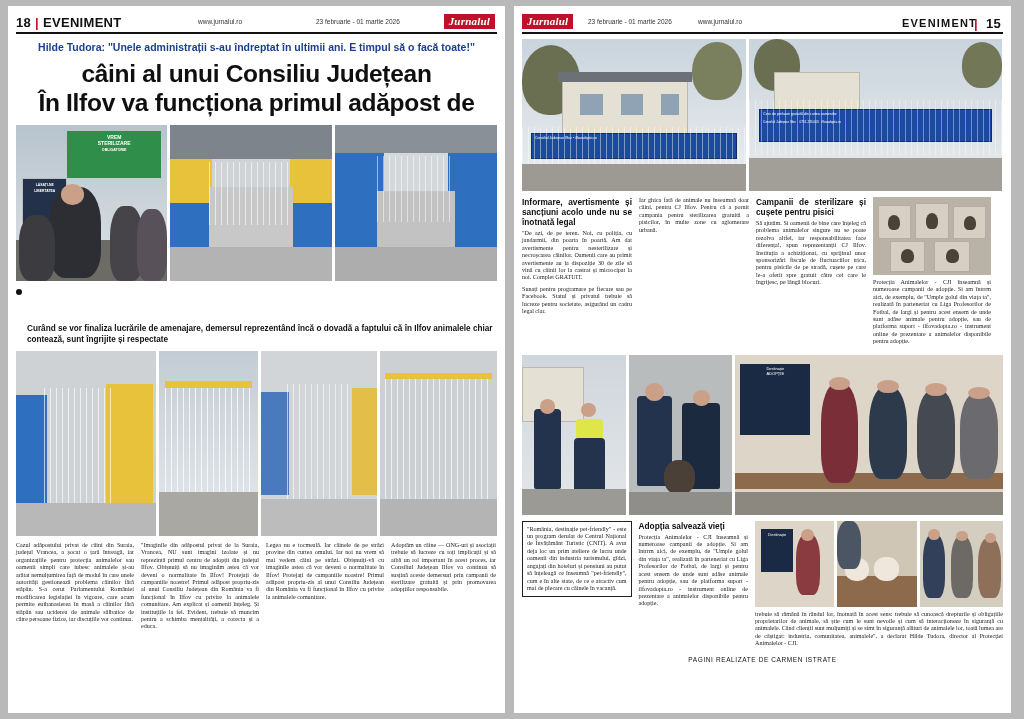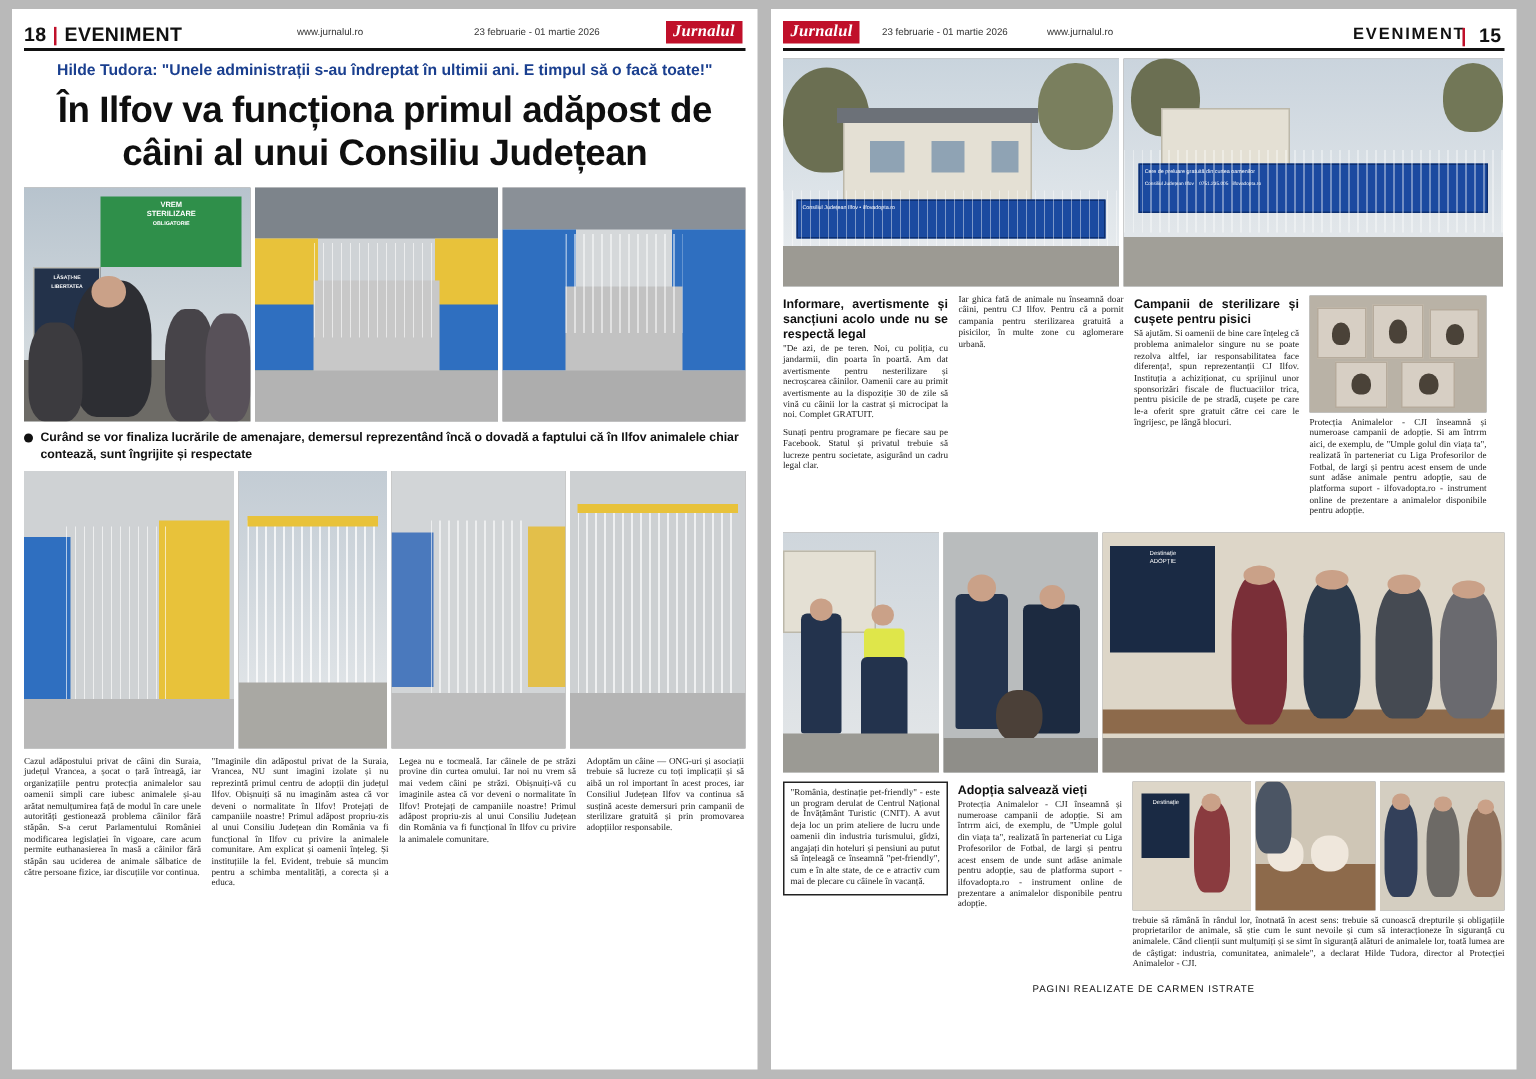--- a/index.html
+++ b/index.html
@@ -113,20 +113,21 @@
   .bullet-dot {
     width: 6px; height: 6px; border-radius: 50%;
     background: #111; margin-top: 3px; flex: 0 0 auto;
   }
   .caption-bold {
     font-family: "Liberation Sans", sans-serif;
     font-weight: bold;
     font-size: 8.2px;
     line-height: 11px;
     color: #111;
+    margin-top: 37px;
   }
 
   .body-cols {
     margin: 6px 8px 0 8px;
     display: flex;
     gap: 7px;
   }
   .col {
     font-size: 6.1px;
     line-height: 7.4px;
@@ -225,22 +226,22 @@
         <span>18</span><span class="bar">|</span><span>EVENIMENT</span>
       </span>
       <span class="urlc" style="left:182px;top:6px;">www.jurnalul.ro</span>
       <span class="datec" style="left:300px;top:6px;">23 februarie - 01 martie 2026</span>
       <span class="masthead" style="right:2px;top:2px;">Jurnalul</span>
     </div>
 
     <div class="kicker">Hilde Tudora: "Unele administrații s-au îndreptat în ultimii ani. E timpul să o facă toate!"</div>
 
     <div class="headline">
+      <div>câini al unui Consiliu Județean</div>
       <div>În Ilfov va funcționa primul adăpost de</div>
-      <div>câini al unui Consiliu Județean</div>
     </div>
 
     <div class="photo-row" style="height:156px;">
 
       <div class="ph" style="width:152px;height:156px;">
         <div class="sky" style="background:linear-gradient(#b7c3cd,#dfe4e6);"></div>
         <div class="postergrn" style="left:34%;top:4%;width:62%;height:30%;">
           <div class="postertxt">VREM<br>STERILIZARE<br><span style="font-size:3.6px;">OBLIGATORIE</span></div>
         </div>
         <div class="sign-white" style="left:4%;top:34%;width:30%;height:36%;background:#23324a;">
@@ -370,21 +371,21 @@
           <div class="bt">Cere de preluare gratuită din curtea oamenilor</div>
           <div class="bt" style="font-size:3.2px;">Consiliul Județean Ilfov &nbsp;&nbsp; 0751.235.005 &nbsp; ilfovadopta.ro</div>
         </div>
         <div class="fence" style="left:0;top:40%;width:100%;height:36%;opacity:.45;"></div>
         <div class="ground" style="height:22%;background:#a19f98;"></div>
       </div>
     </div>
 
     <div class="body-cols" style="margin-top:6px;">
       <div class="col" style="width:110px;">
-        <div class="sub-head">Informare, avertismente și sancțiuni acolo unde nu se respectă legal</div>
+        <div class="sub-head">Informare, avertismente și sancțiuni acolo unde nu se înotnată legal</div>
         <p>"De azi, de pe teren. Noi, cu poliția, cu jandarmii, din poarta în poartă. Am dat avertismente pentru nesterilizare și necroșcarea câinilor. Oamenii care au primit avertismente au la dispoziție 30 de zile să vină cu câinii lor la castrat și microcipat la noi. Complet GRATUIT.</p>
         <p>Sunați pentru programare pe fiecare sau pe Facebook. Statul și privatul trebuie să lucreze pentru societate, asigurând un cadru legal clar.</p>
       </div>
       <div class="col" style="width:110px;">
         <p>Iar ghica fată de animale nu înseamnă doar câini, pentru CJ Ilfov. Pentru că a pornit campania pentru sterilizarea gratuită a pisicilor, în multe zone cu aglomerare urbană.</p>
       </div>
       <div class="col" style="width:110px;">
         <div class="sub-head">Campanii de sterilizare și cușete pentru pisici</div>
         <p>Să ajutăm. Si oamenii de bine care înțeleg că problema animalelor singure nu se poate rezolva altfel, iar responsabilitatea face diferența!, spun reprezentanții CJ Ilfov. Instituția a achiziționat, cu sprijinul unor sponsorizări fiscale de fluctuaciilor trica, pentru pisicile de pe stradă, cușete pe care le-a oferit spre gratuit către cei care le îngrijesc, pe lângă blocuri.</p>
       </div>

